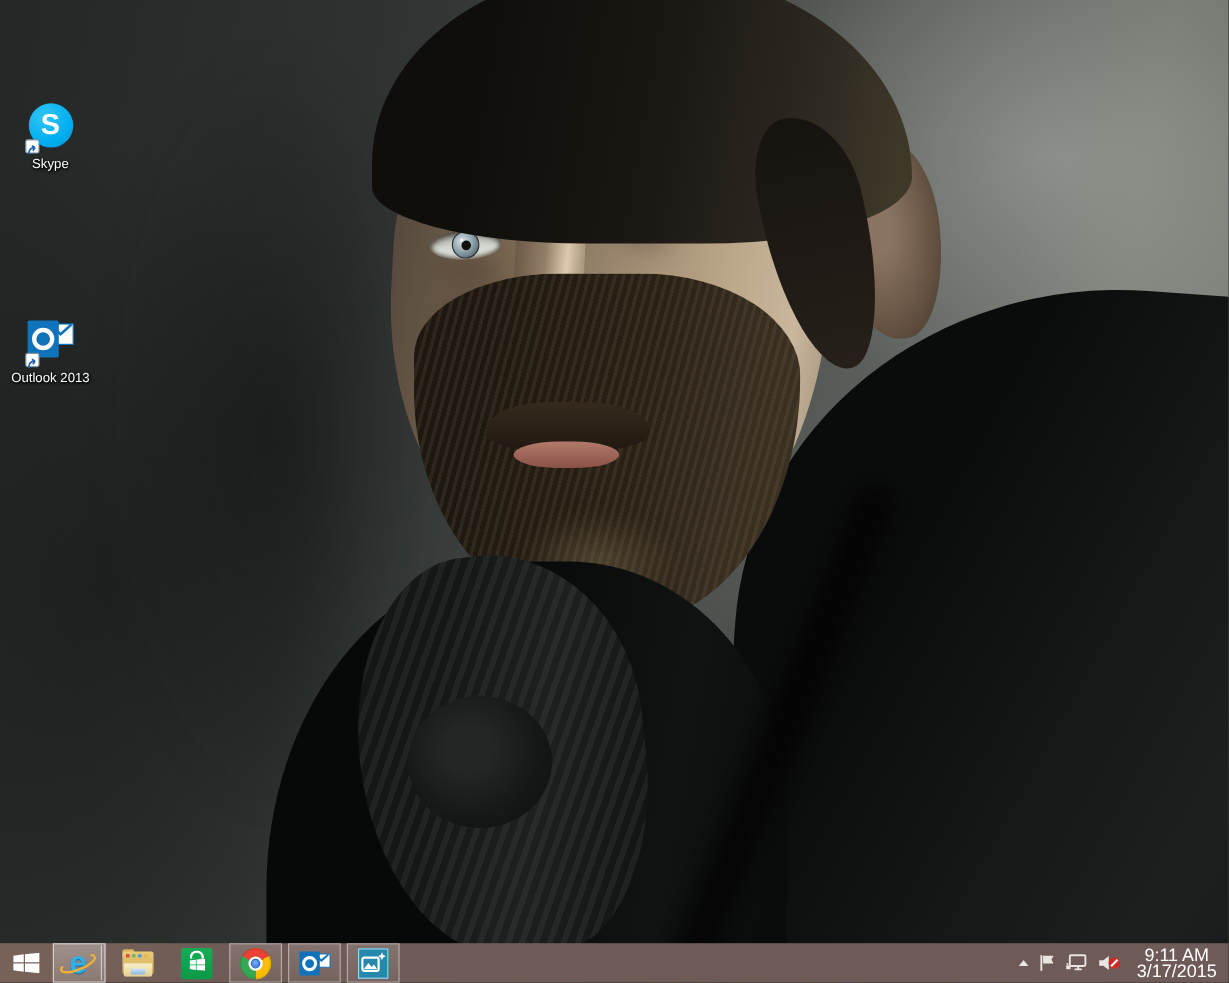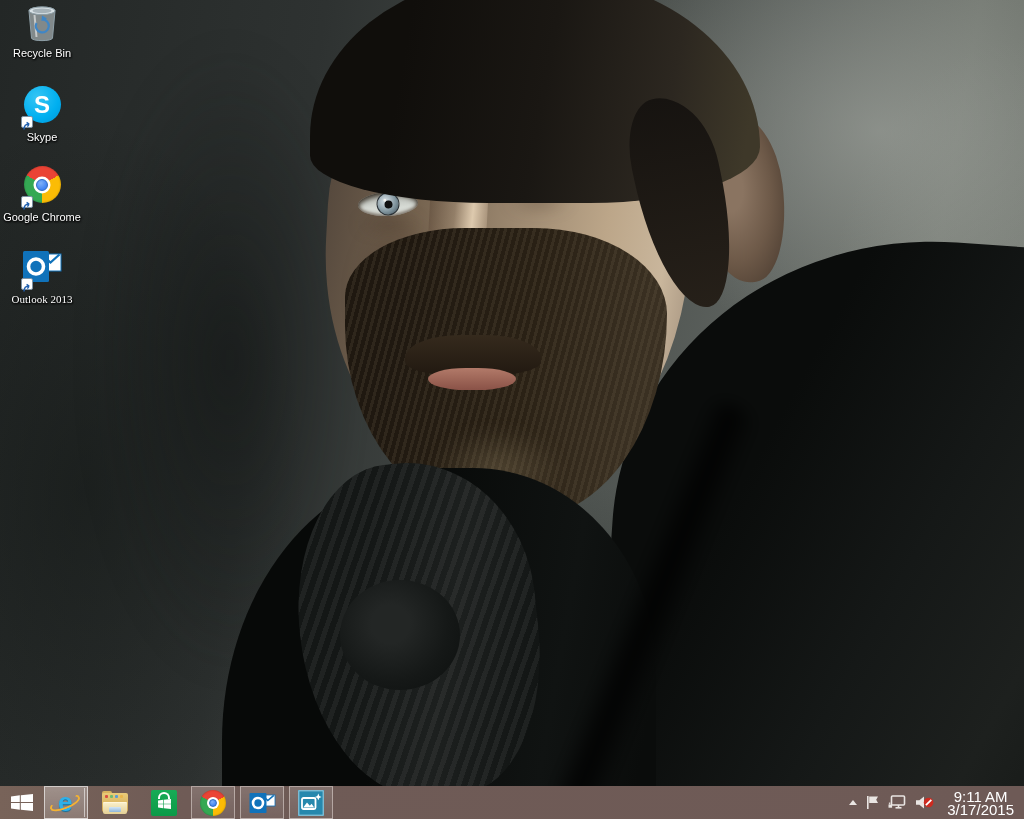--- a/index.html
+++ b/index.html
@@ -193,64 +193,37 @@
     <div class="brow wr" data-interactable="false"></div>
     <div class="frown soft" data-interactable="false"></div>
     <div class="hair" data-interactable="false"></div>
     <div class="hair-side" data-interactable="false"></div>
     <div class="coat-left" data-interactable="false"></div>
     <div class="scarf" data-interactable="false"></div>
     <div class="scarf-knot" data-interactable="false"></div>
     <div class="lapel soft" data-interactable="false"></div>
   </div>
 
-  <div class="desk-icon" style="top:2px;" data-interactable="true">
-    <div class="glyph">
-      <svg width="40" height="42" viewBox="0 0 38 42" data-interactable="false">
-        <path d="M6 9 C6 6.6 12 5 19 5 C26 5 32 6.6 32 9 L29.5 36 C29.5 39.5 8.5 39.5 8.5 36 Z" fill="rgba(205,216,221,0.55)" stroke="#8fa0a8" stroke-width="1"></path>
-        <ellipse cx="19" cy="8.8" rx="13" ry="3.8" fill="rgba(232,241,245,0.85)" stroke="#8fa0a8"></ellipse>
-        <ellipse cx="19" cy="8.8" rx="9.5" ry="2.4" fill="rgba(125,140,148,0.55)"></ellipse>
-        <path d="M11.5 13 L13.5 35" stroke="rgba(255,255,255,0.55)" stroke-width="2" fill="none"></path>
-        <path d="M13.5 21 a6.5 6.5 0 1 0 5.5 -3.6" stroke="#3f86c6" stroke-width="2.2" fill="none"></path>
-        <path d="M19 13.5 l5 3 -5.6 2.4 z" fill="#3f86c6"></path>
-      </svg>
-    </div>
-    <div class="label" data-interactable="false">Recycle Bin</div>
-  </div>
 
   <div class="desk-icon" style="top:84px;" data-interactable="true">
     <div class="glyph">
       <div class="circle-app skype-c" data-interactable="false">
           <span>S</span>
         </div>
       <div class="sc-badge" data-interactable="false">
         <svg width="10" height="10" viewBox="0 0 10 10">
             <path d="M2 8.5 C2 4.5 4 3 7.2 3 M7.2 3 L4.6 1.4 M7.2 3 L5.4 5.6" stroke="#1e5fb0" fill="none" stroke-width="1.4"></path>
           </svg>
       </div>
     </div>
     <div class="label" data-interactable="false">Skype</div>
   </div>
 
-  <div class="desk-icon" style="top:164px;" data-interactable="true">
-    <div class="glyph">
-      <div class="chrome-c" data-interactable="false">
-        <div class="chrome-hub"></div>
-          <div class="chrome-dot"></div>
-      </div>
-      <div class="sc-badge" data-interactable="false">
-        <svg width="10" height="10" viewBox="0 0 10 10">
-            <path d="M2 8.5 C2 4.5 4 3 7.2 3 M7.2 3 L4.6 1.4 M7.2 3 L5.4 5.6" stroke="#1e5fb0" fill="none" stroke-width="1.4"></path>
-          </svg>
-      </div>
-    </div>
-    <div class="label" data-interactable="false">Google Chrome</div>
-  </div>
-
-  <div class="desk-icon" style="top:248px;font-family:Liberation Serif, serif;" data-interactable="true">
+
+  <div class="desk-icon" style="top:264px;" data-interactable="true">
     <div class="glyph">
       <svg width="42" height="38" viewBox="0 0 42 38" data-interactable="false">
         <rect x="21" y="6" width="19" height="17" fill="#fff" stroke="#1072ba" stroke-width="1"></rect>
         <path d="M23 8.5 l6.5 6 9-8" stroke="#1072ba" stroke-width="2.2" fill="none"></path>
         <rect x="2" y="3" width="26" height="31" rx="1.5" fill="#1072ba"></rect>
         <circle cx="15" cy="18.5" r="7.5" fill="none" stroke="#fff" stroke-width="3.6"></circle>
       </svg>
       <div class="sc-badge" data-interactable="false">
         <svg width="10" height="10" viewBox="0 0 10 10">
             <path d="M2 8.5 C2 4.5 4 3 7.2 3 M7.2 3 L4.6 1.4 M7.2 3 L5.4 5.6" stroke="#1e5fb0" fill="none" stroke-width="1.4"></path>

